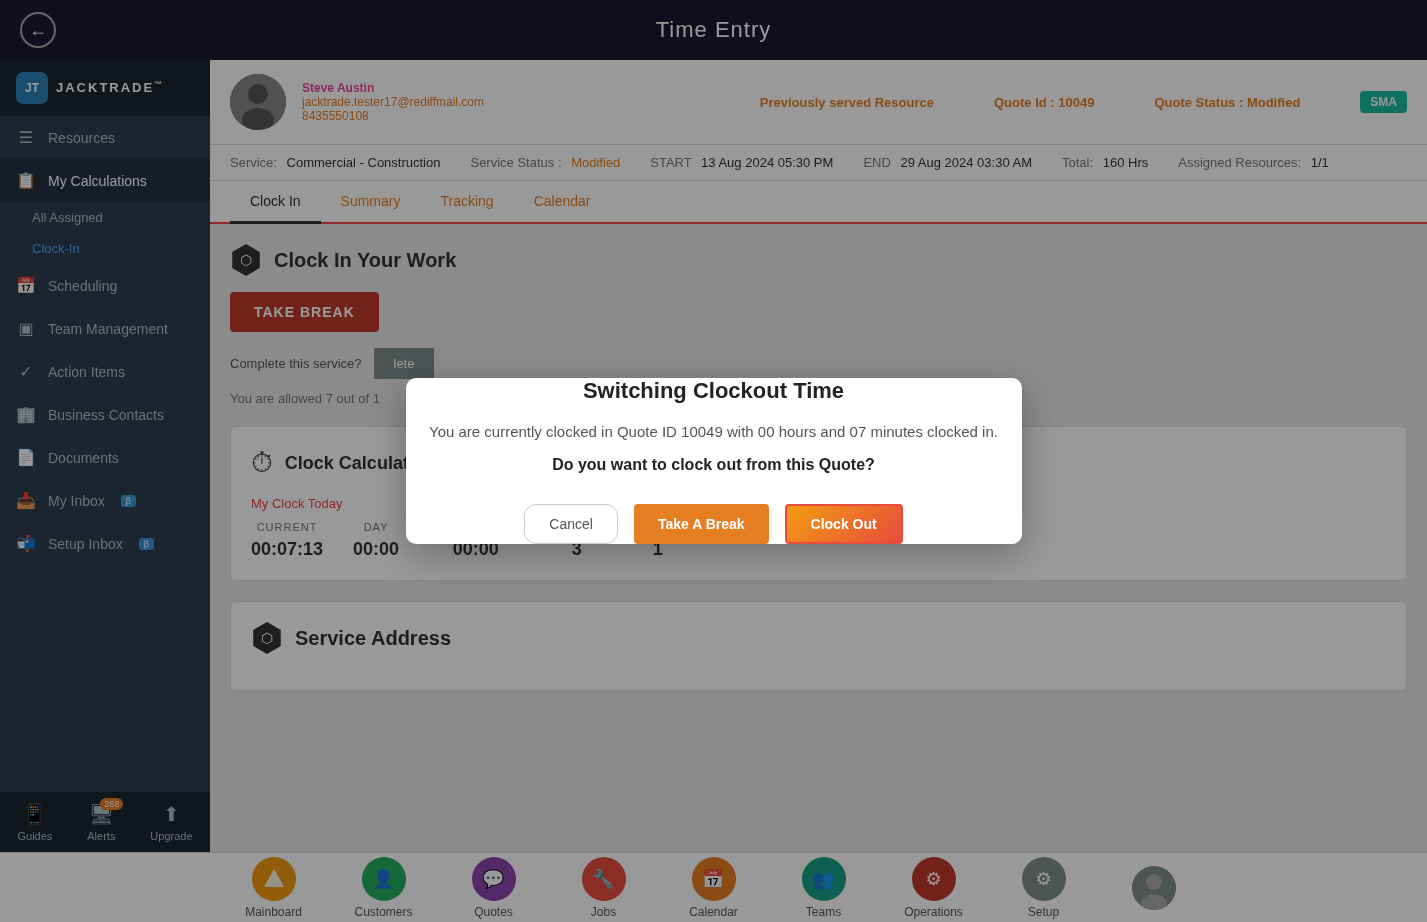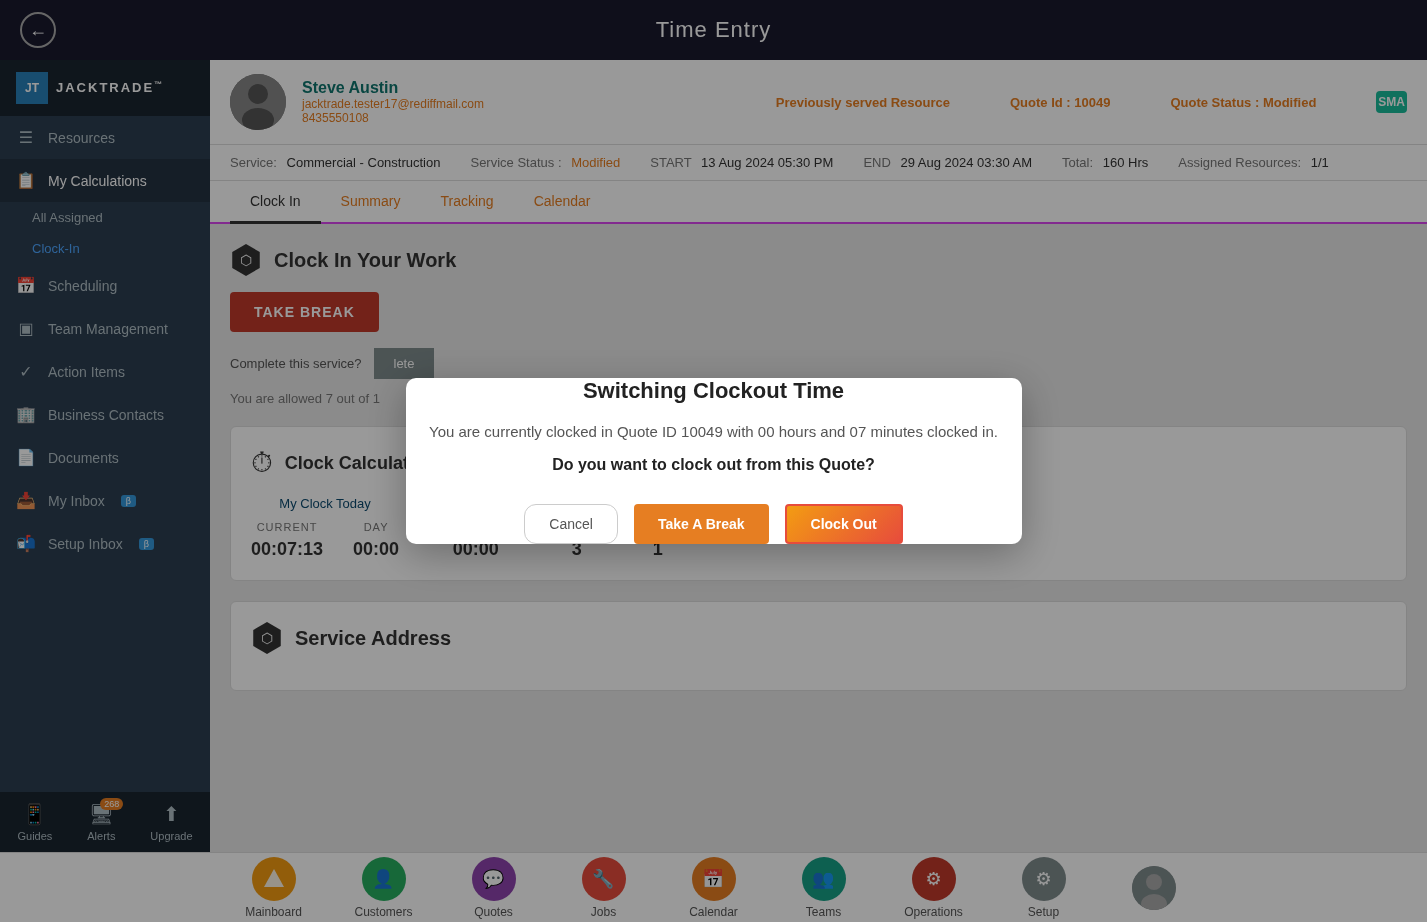--- a/index.html
+++ b/index.html
@@ -51,21 +51,21 @@
     .sidebar-logo {
       background: #1a252f;
       padding: 12px 16px;
       display: flex;
       align-items: center;
       gap: 8px;
     }
     .sidebar-logo .logo-icon {
       width: 32px; height: 32px;
       background: #2980b9;
-      border-radius: 0;
+      border-radius: 7px;
       display: flex; align-items: center; justify-content: center;
       color: #fff; font-size: 12px; font-weight: bold;
     }
     .sidebar-logo .logo-text {
       color: #fff;
       font-size: 13px;
       font-weight: bold;
       letter-spacing: 2px;
     }
 
@@ -163,30 +163,30 @@
       overflow: hidden;
       flex-shrink: 0;
     }
     .avatar-img {
       width: 100%; height: 100%;
       background: linear-gradient(135deg, #555, #888);
       display: flex; align-items: center; justify-content: center;
       color: #fff; font-size: 20px;
     }
     .user-info { flex: 1; }
-    .user-name { font-size: 16px; font-weight: bold; color: #0f766e; }
+    .user-name { font-size: 12px; font-weight: bold; color: #ec4899; }
     .user-email, .user-phone { font-size: 12px; color: #e67e22; }
     .header-meta { display: flex; gap: 60px; align-items: center; }
     .meta-item { font-size: 13px; color: #555; }
     .meta-item span { color: #e67e22; font-weight: bold; }
     .meta-label { color: #777; }
     .sma-badge {
       background: #1abc9c;
       color: #fff;
-      padding: 4px 2px;
+      padding: 4px 10px;
       border-radius: 4px;
       font-size: 12px;
       font-weight: bold;
     }
 
     
     .service-row {
       background: #fff;
       padding: 10px 20px;
       border-bottom: 1px solid #ddd;
@@ -197,21 +197,21 @@
       color: #555;
     }
     .service-row .label { color: #777; }
     .service-row .val { color: #333; font-weight: 500; }
     .service-row .val.modified { color: #e67e22; }
 
     
     .tabs-row {
       background: #fff;
       display: flex;
-      border-bottom: 2px solid #d946ef;
+      border-bottom: 2px solid #ef4444;
       padding: 0 20px;
     }
     .tab {
       padding: 12px 20px;
       font-size: 14px;
       color: #e67e22;
       cursor: pointer;
       border-bottom: 3px solid transparent;
       margin-bottom: -2px;
     }
@@ -263,21 +263,21 @@
       margin-bottom: 16px;
     }
     .clock-icon { font-size: 28px; color: #333; }
     .calc-title { font-size: 18px; font-weight: bold; color: #333; }
 
     .calc-grid {
       display: flex;
       gap: 40px;
     }
     .calc-group { }
-    .calc-group-title { font-size: 13px; color: #0c4a6e; margin-bottom: 10px; text-align: center; }
+    .calc-group-title { font-size: 13px; color: #ef4444; margin-bottom: 10px; }
     .calc-cols { display: flex; gap: 30px; }
     .calc-col { text-align: center; }
     .calc-col-label { font-size: 11px; color: #777; text-transform: uppercase; letter-spacing: 1px; margin-bottom: 6px; }
     .calc-col-val { font-size: 18px; font-weight: bold; color: #333; }
 
     
     .service-addr-section {
       background: #fff;
       border: 1px solid #ddd;
       border-radius: 6px;

